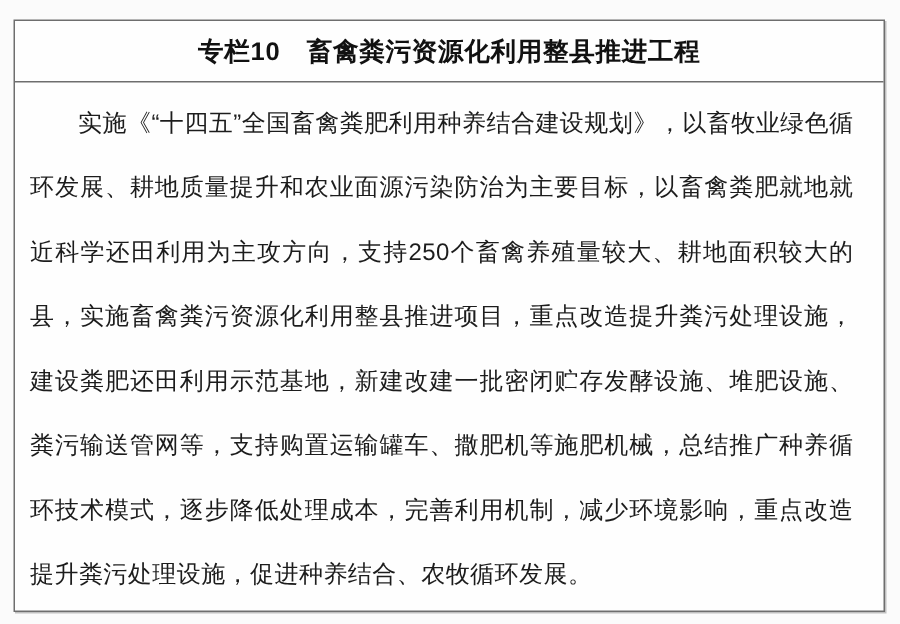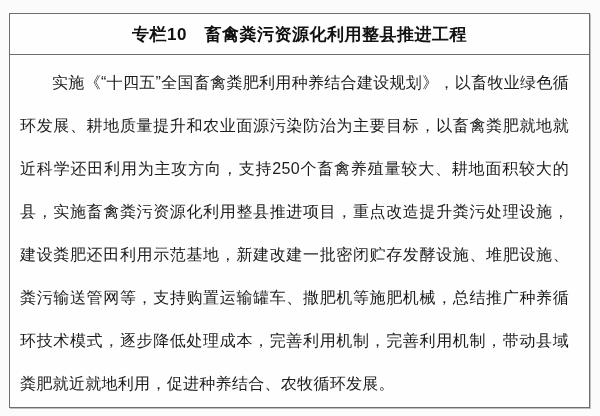--- a/index.html
+++ b/index.html
@@ -50,15 +50,15 @@
     text-indent: 2em;
     letter-spacing: 0.3px;
   }
 </style>
 </head>
 <body>
 
 <div class="column-box">
   <div class="box-title">专栏10　畜禽粪污资源化利用整县推进工程</div>
   <div class="box-body">
-    <p>实施《“十四五”全国畜禽粪肥利用种养结合建设规划》，以畜牧业绿色循环发展、耕地质量提升和农业面源污染防治为主要目标，以畜禽粪肥就地就近科学还田利用为主攻方向，支持250个畜禽养殖量较大、耕地面积较大的县，实施畜禽粪污资源化利用整县推进项目，重点改造提升粪污处理设施，建设粪肥还田利用示范基地，新建改建一批密闭贮存发酵设施、堆肥设施、粪污输送管网等，支持购置运输罐车、撒肥机等施肥机械，总结推广种养循环技术模式，逐步降低处理成本，完善利用机制，完善利用机制，带动县域粪肥就近就地利用，促进种养结合、农牧循环发展。</p>
+    <p>实施《“十四五”全国畜禽粪肥利用种养结合建设规划》，以畜牧业绿色循环发展、耕地质量提升和农业面源污染防治为主要目标，以畜禽粪肥就地就近科学还田利用为主攻方向，支持250个畜禽养殖量较大、耕地面积较大的县，实施畜禽粪污资源化利用整县推进项目，重点改造提升粪污处理设施，建设粪肥还田利用示范基地，新建改建一批密闭贮存发酵设施、堆肥设施、粪污输送管网等，支持购置运输罐车、撒肥机等施肥机械，总结推广种养循环技术模式，逐步降低处理成本，完善利用机制，减少环境影响，重点改造提升粪污处理设施，促进种养结合、农牧循环发展。</p>
   </div>
 </div>
 
 </body></html>

